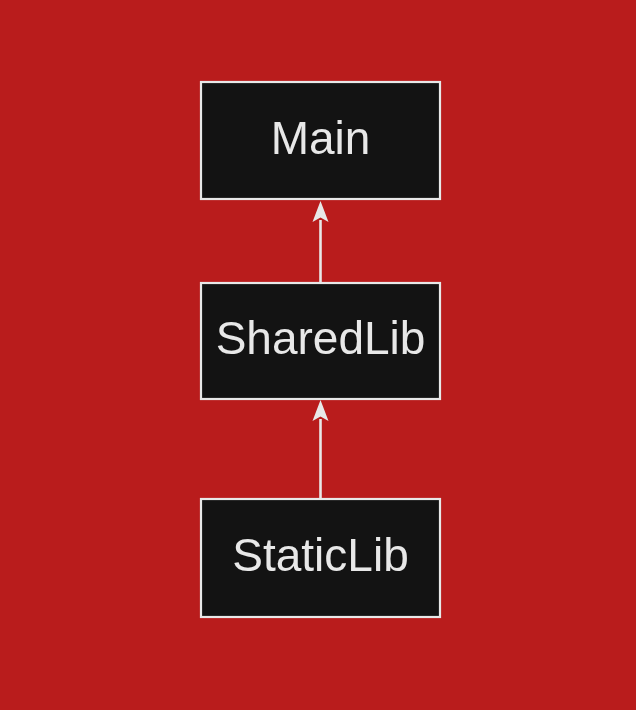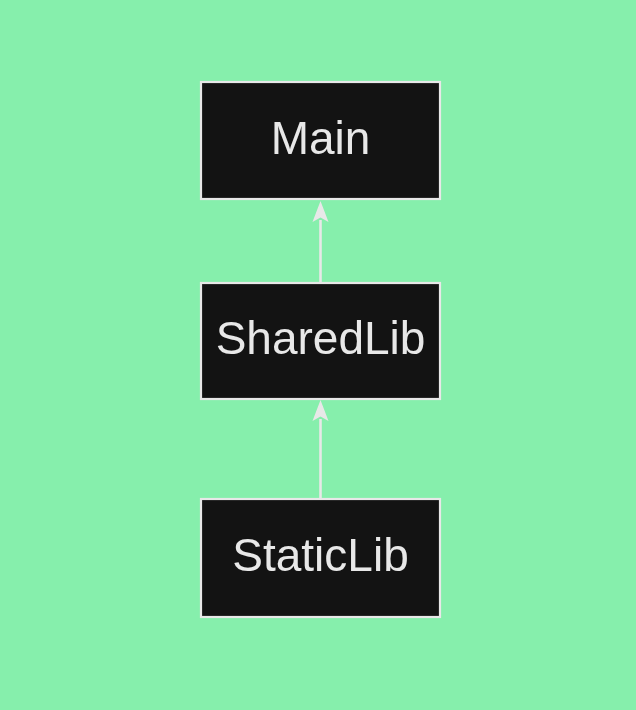--- a/index.html
+++ b/index.html
@@ -11,21 +11,21 @@
   body {
     width: 636px;
     height: 710px;
     overflow: hidden;
     font-family: "Liberation Sans", sans-serif;
   }
   #graph-canvas {
     position: relative;
     width: 636px;
     height: 710px;
-    background: #86efac;
+    background: #b91c1c;
   }
   #graph-svg {
     position: absolute;
     top: 0;
     left: 0;
     width: 636px;
     height: 710px;
     display: block;
   }
   .node-box {

